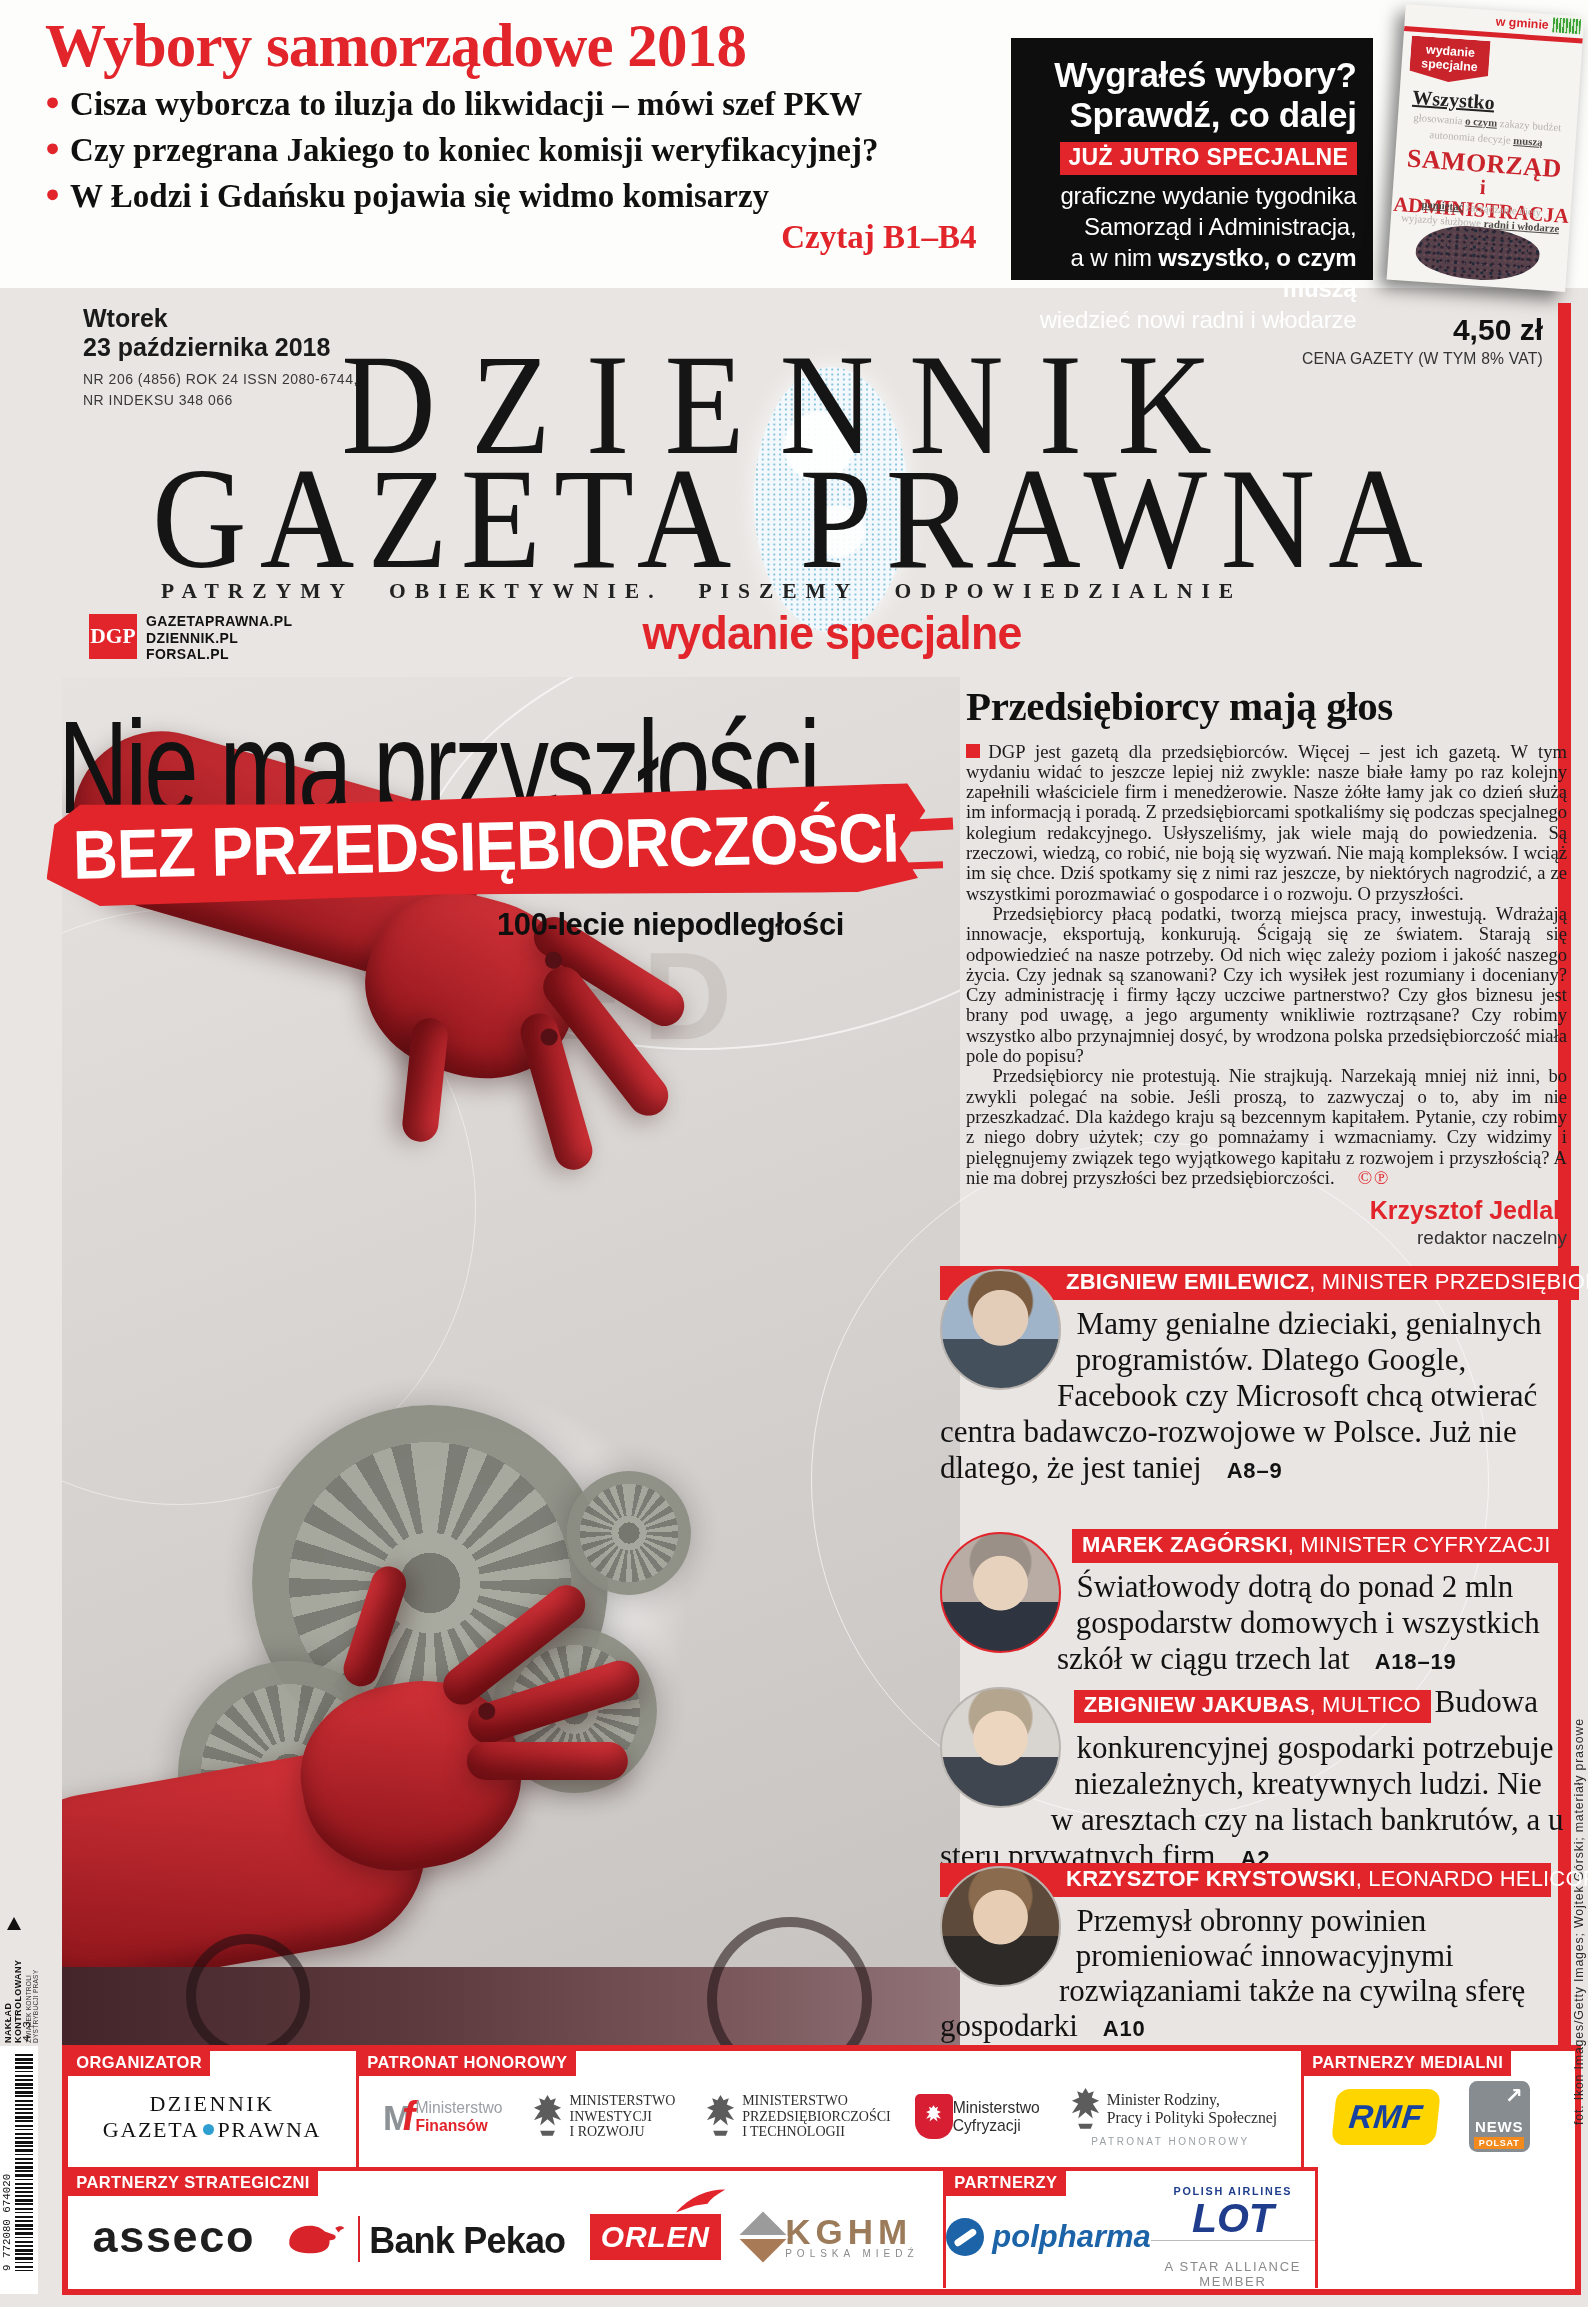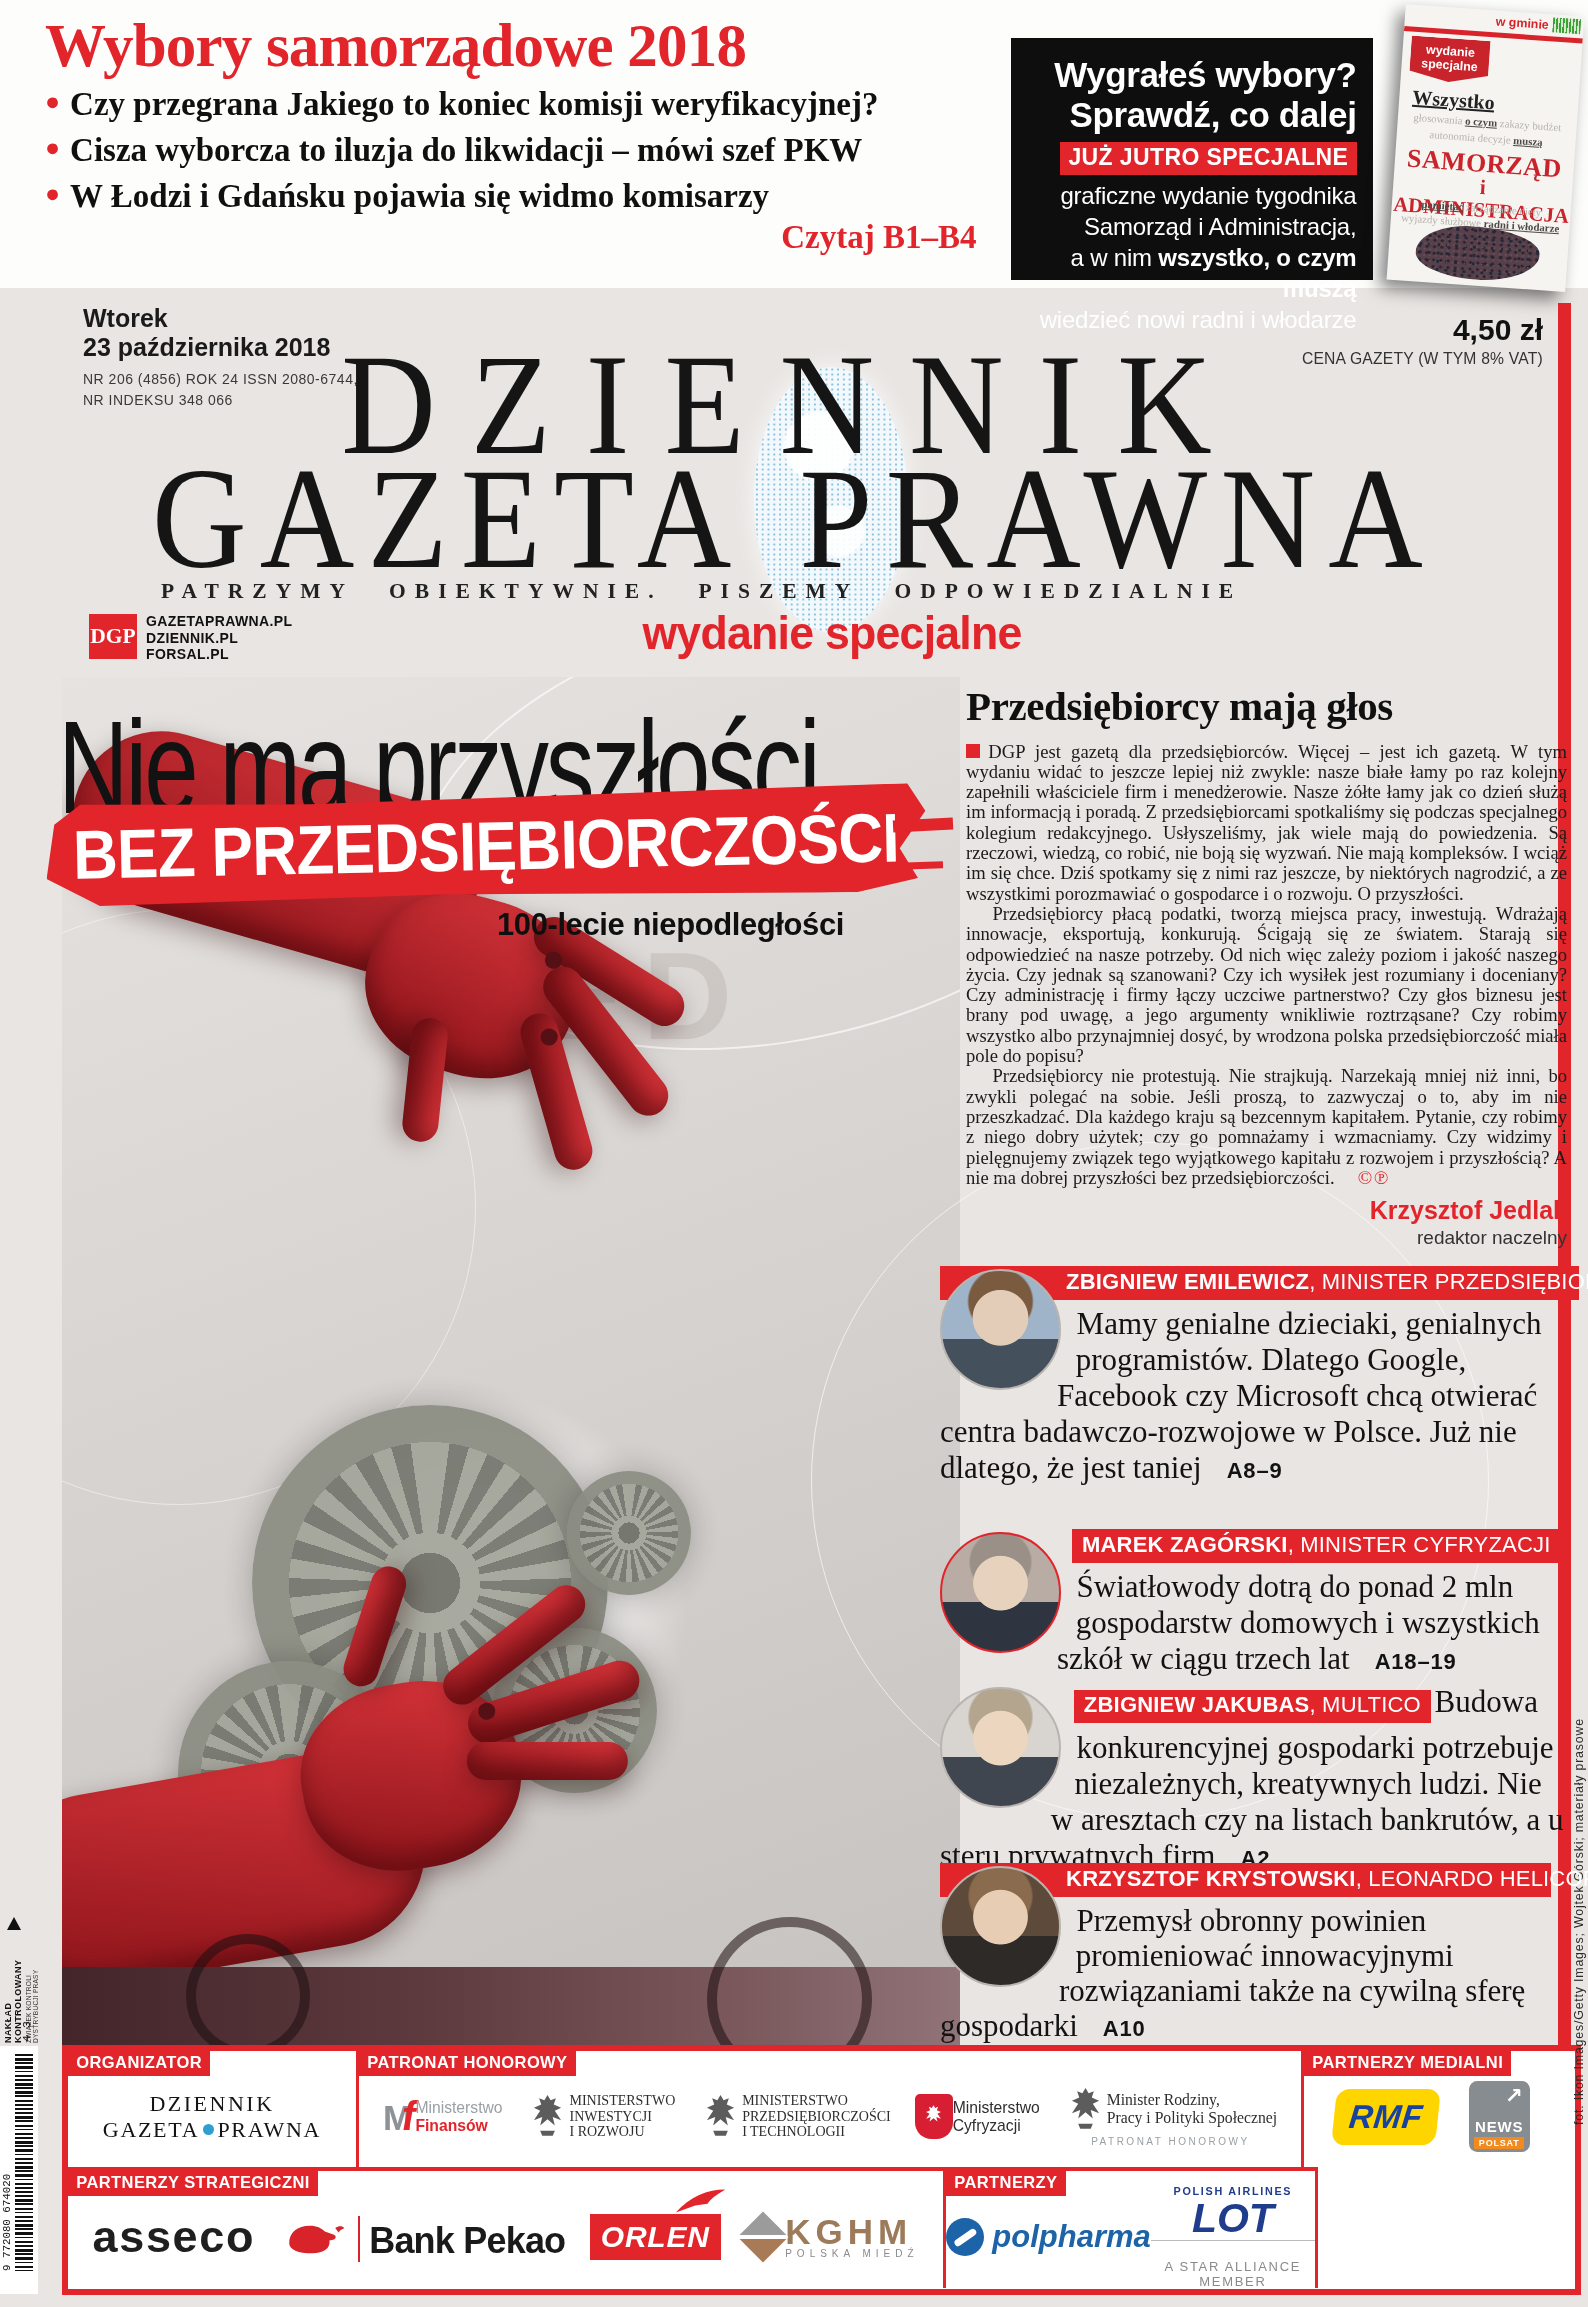--- a/index.html
+++ b/index.html
@@ -279,22 +279,22 @@
 </style>
 </head>
 <body>
 
 <div class="page">
 
   <div class="abs topstrip"></div>
 
   <div class="abs kicker">
     <div class="kick-head">Wybory samorządowe 2018</div>
+    <div class="kick-row"><span class="dot">●</span><span>Cisza wyborcza to iluzja do likwidacji – mówi szef PKW</span></div>
     <div class="kick-row"><span class="dot">●</span><span>Czy przegrana Jakiego to koniec komisji weryfikacyjnej?</span></div>
-    <div class="kick-row"><span class="dot">●</span><span>Cisza wyborcza to iluzja do likwidacji – mówi szef PKW</span></div>
     <div class="kick-row"><span class="dot">●</span><span>W Łodzi i Gdańsku pojawia się widmo komisarzy</span></div>
     <div class="kick-read">Czytaj B1–B4</div>
   </div>
 
   <div class="abs promo">
     <div class="promo-big">Wygrałeś wybory?</div>
     <div class="promo-big">Sprawdź, co dalej</div>
     <div><span class="promo-banner">JUŻ JUTRO SPECJALNE</span></div>
     <div class="promo-line">graficzne wydanie tygodnika</div>
     <div class="promo-line">Samorząd i Administracja,</div>

